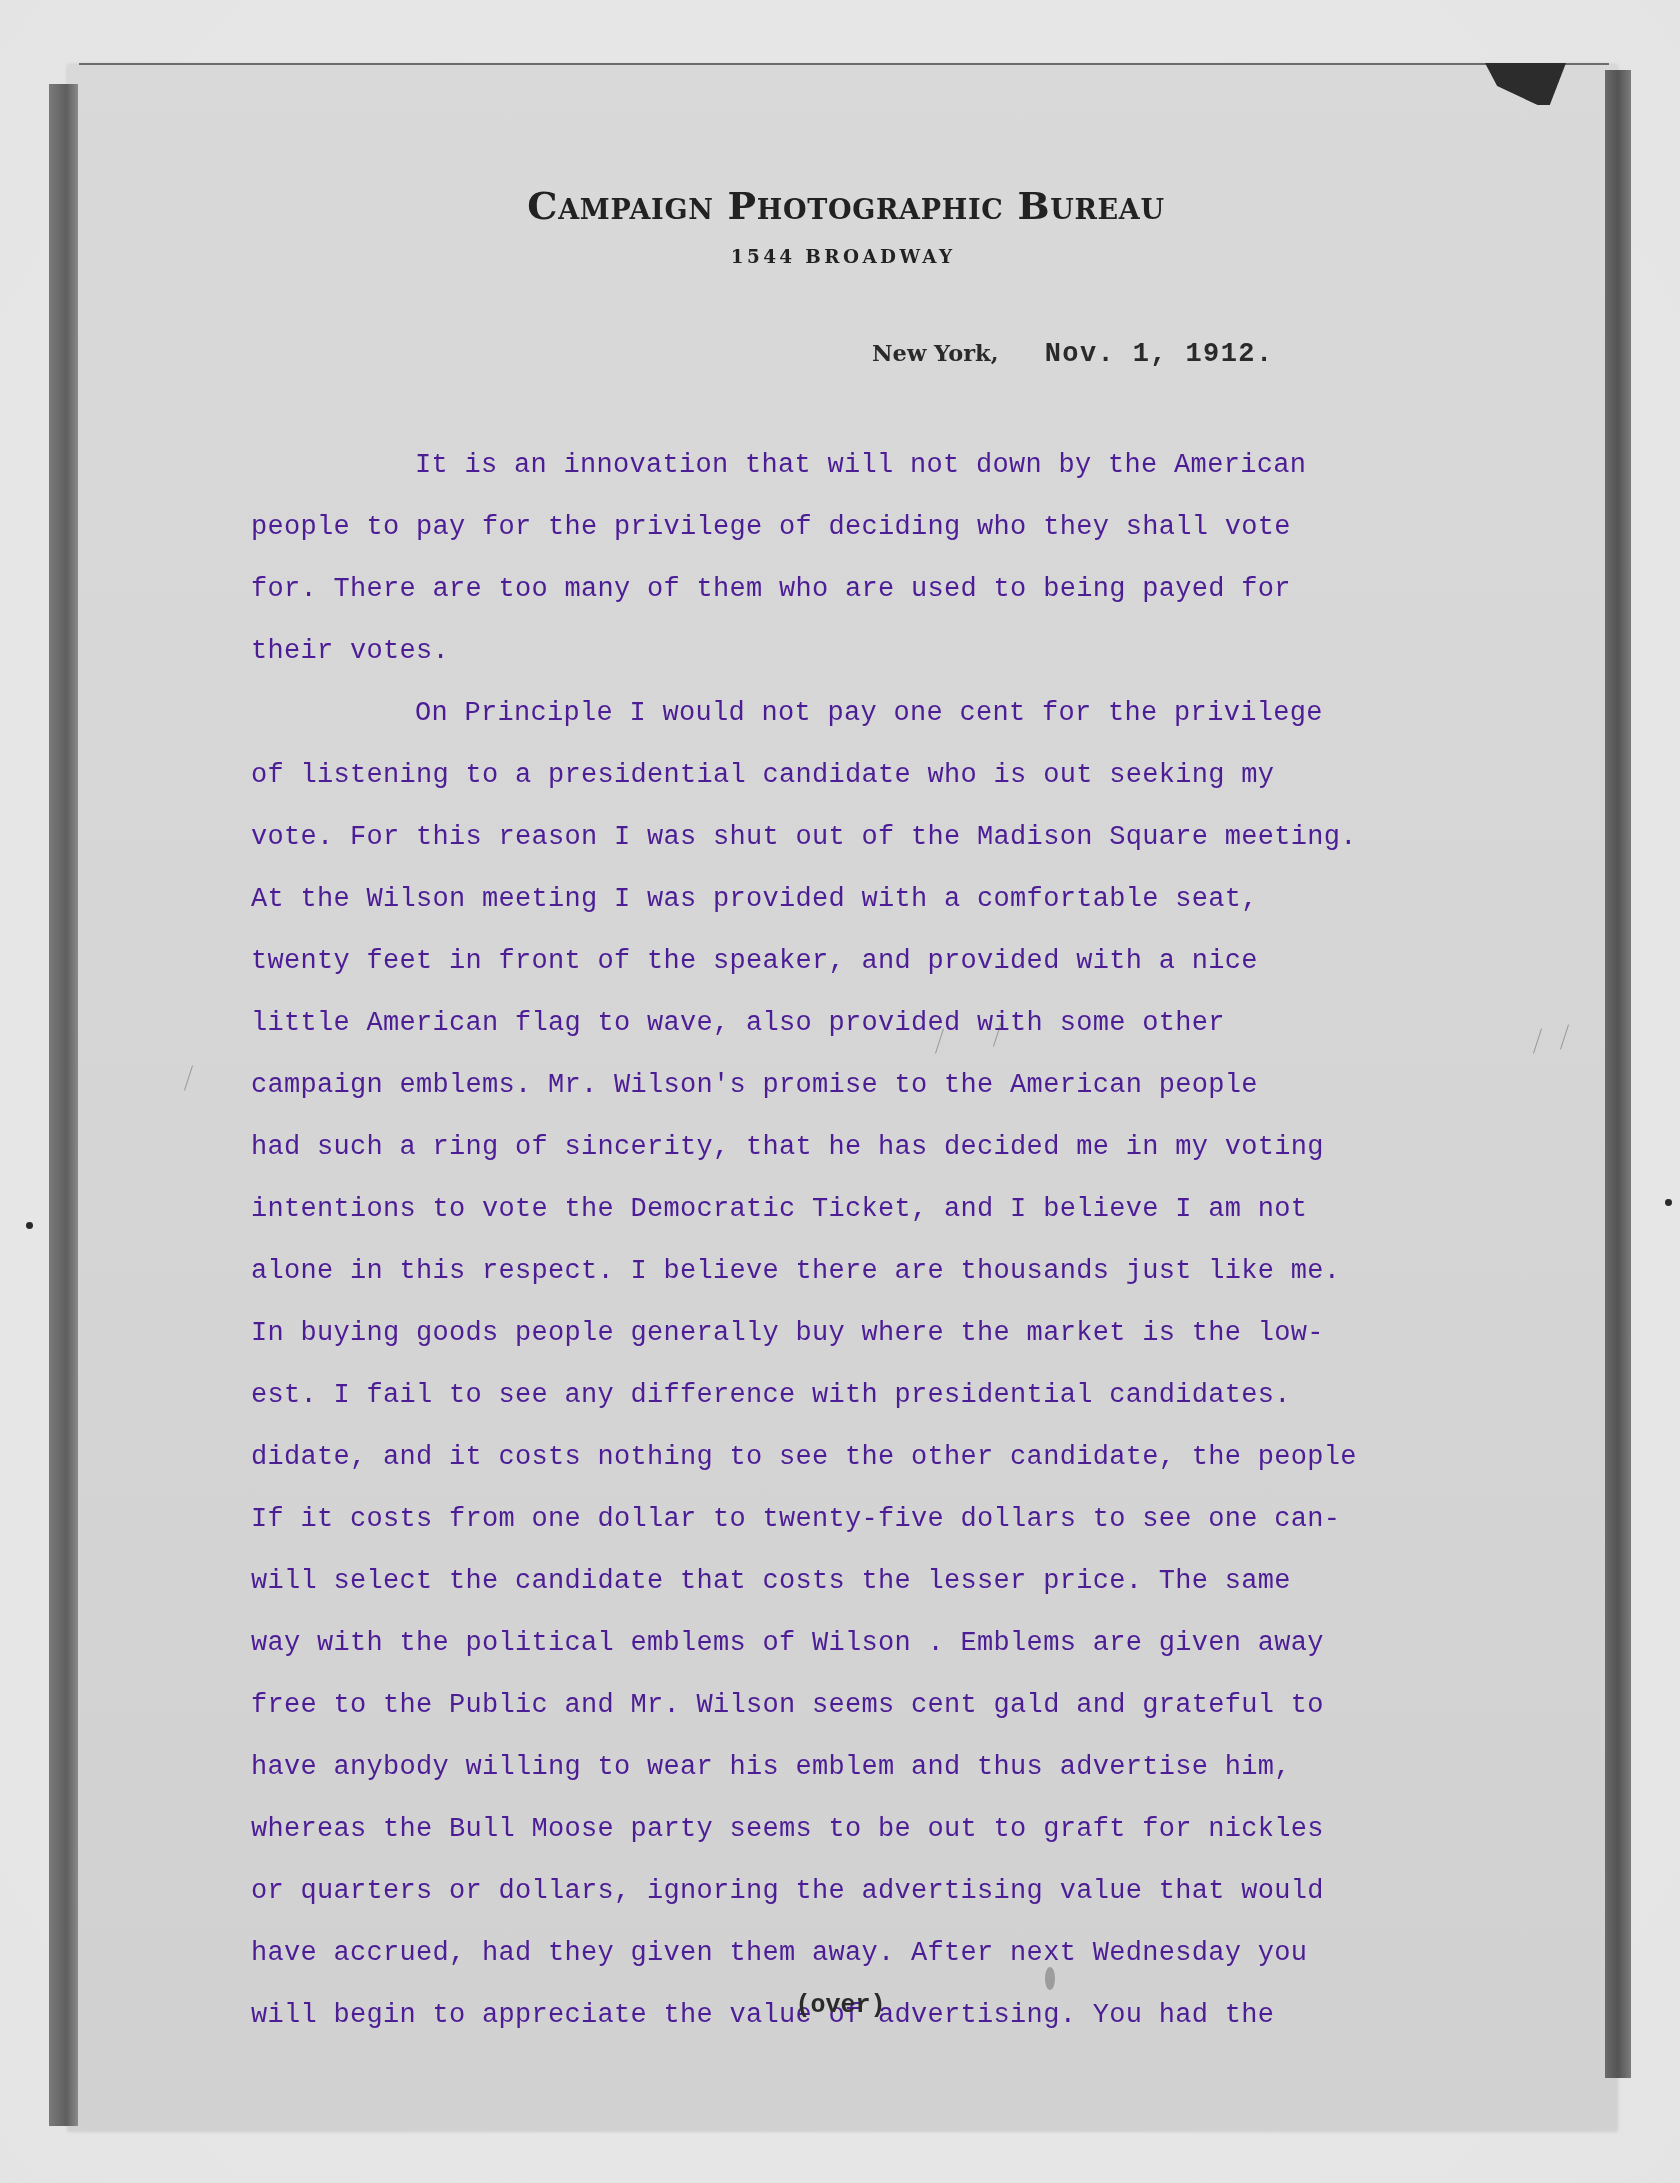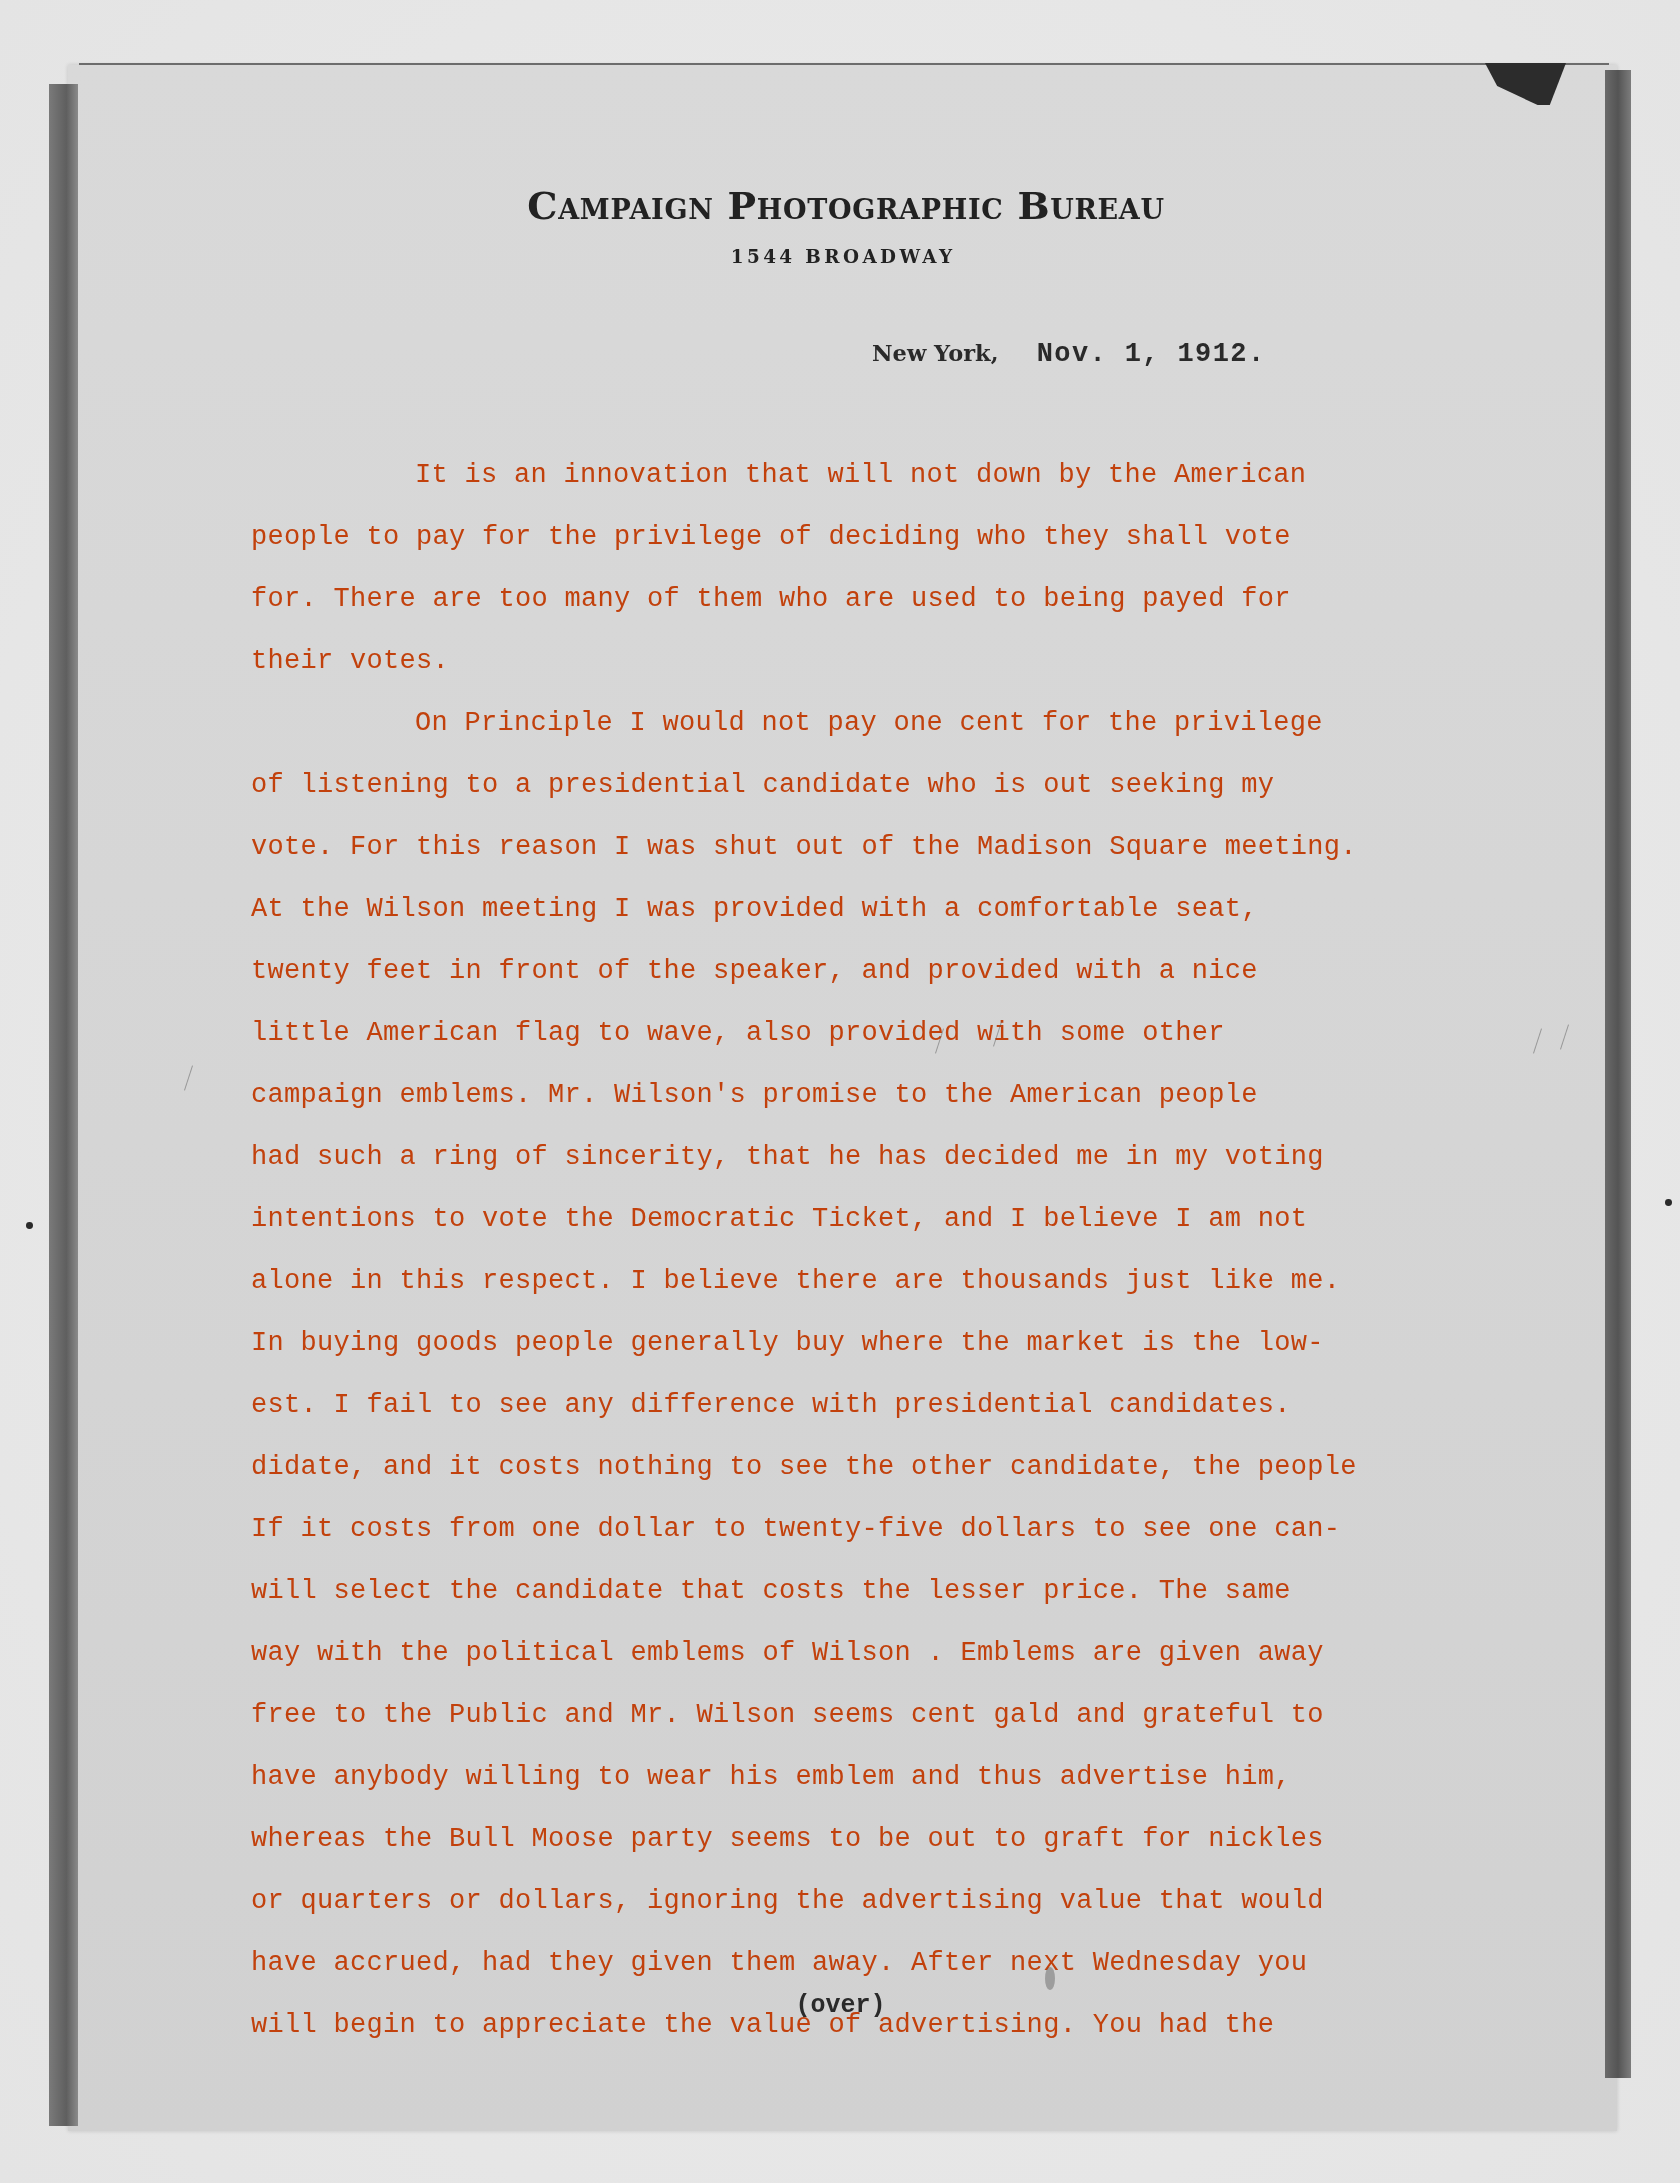--- a/index.html
+++ b/index.html
@@ -90,34 +90,34 @@
     top: 339px;
     left: 872px;
     font-size: 27px;
     color: #2a2a2a;
     white-space: nowrap;
   }
   .dateline .city {
     font-family: "DejaVu Serif", "Liberation Serif", serif;
     font-weight: bold;
     font-size: 22.5px;
-    margin-right: 22px;
+    margin-right: 30px;
   }
   .dateline .date {
     font-family: "Liberation Mono", monospace;
     font-weight: bold;
     letter-spacing: 1.4px;
     text-align: right;
   }
   .body-text {
     position: absolute;
     left: 251px;
-    top: 444px;
+    top: 434px;
     width: 1243px;
-    color: #c2410c;
+    color: #4c1d95;
     font-size: 27px;
     line-height: 62px;
     letter-spacing: 0.3px;
   }
   .line {
     display: block;
     white-space: nowrap;
     height: 62px;
   }
   .line.indent {

